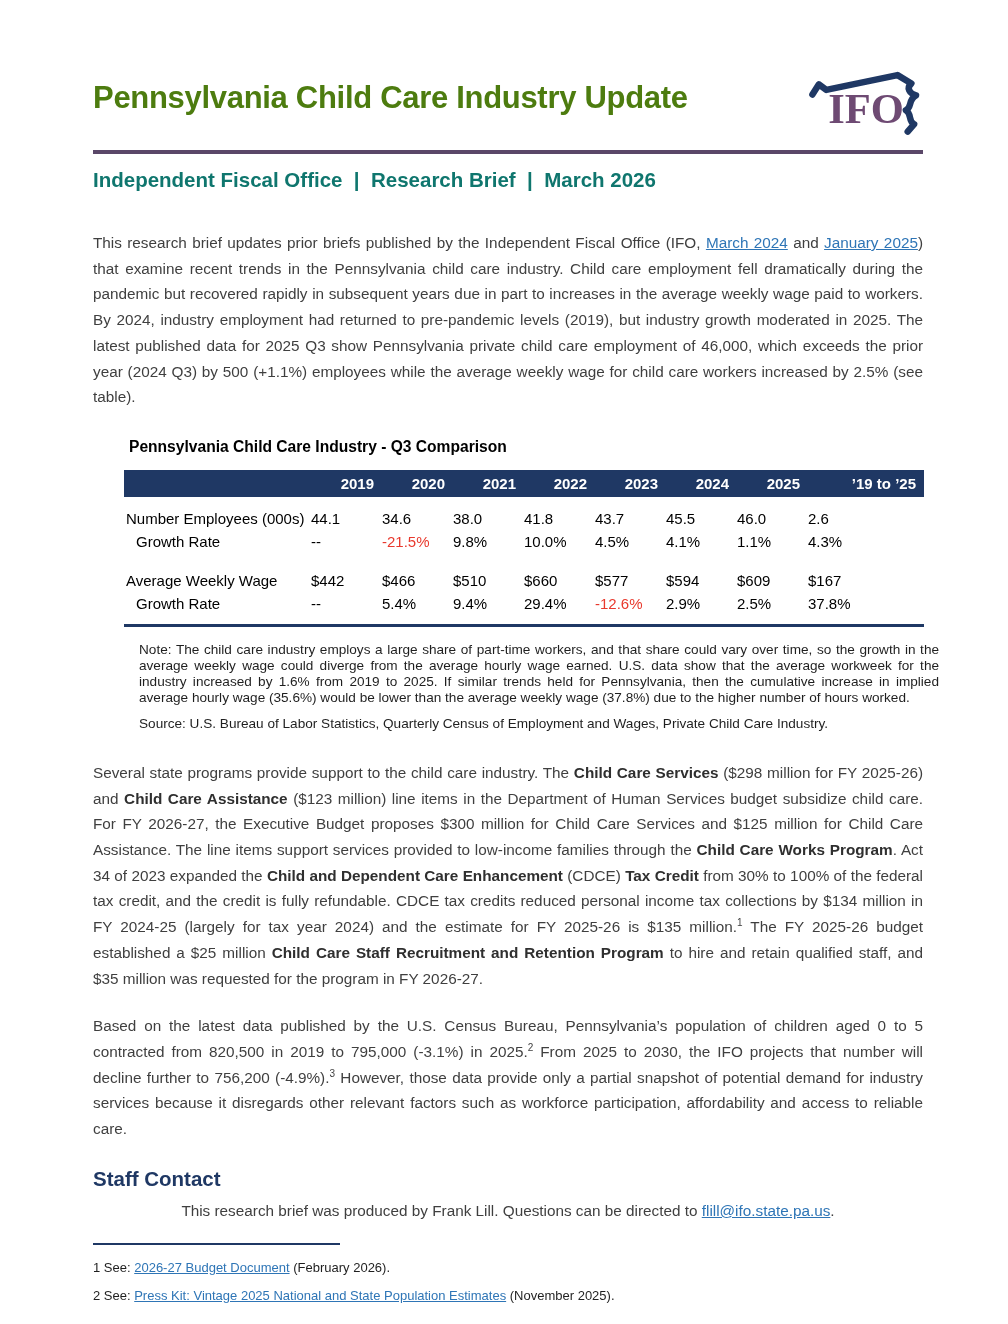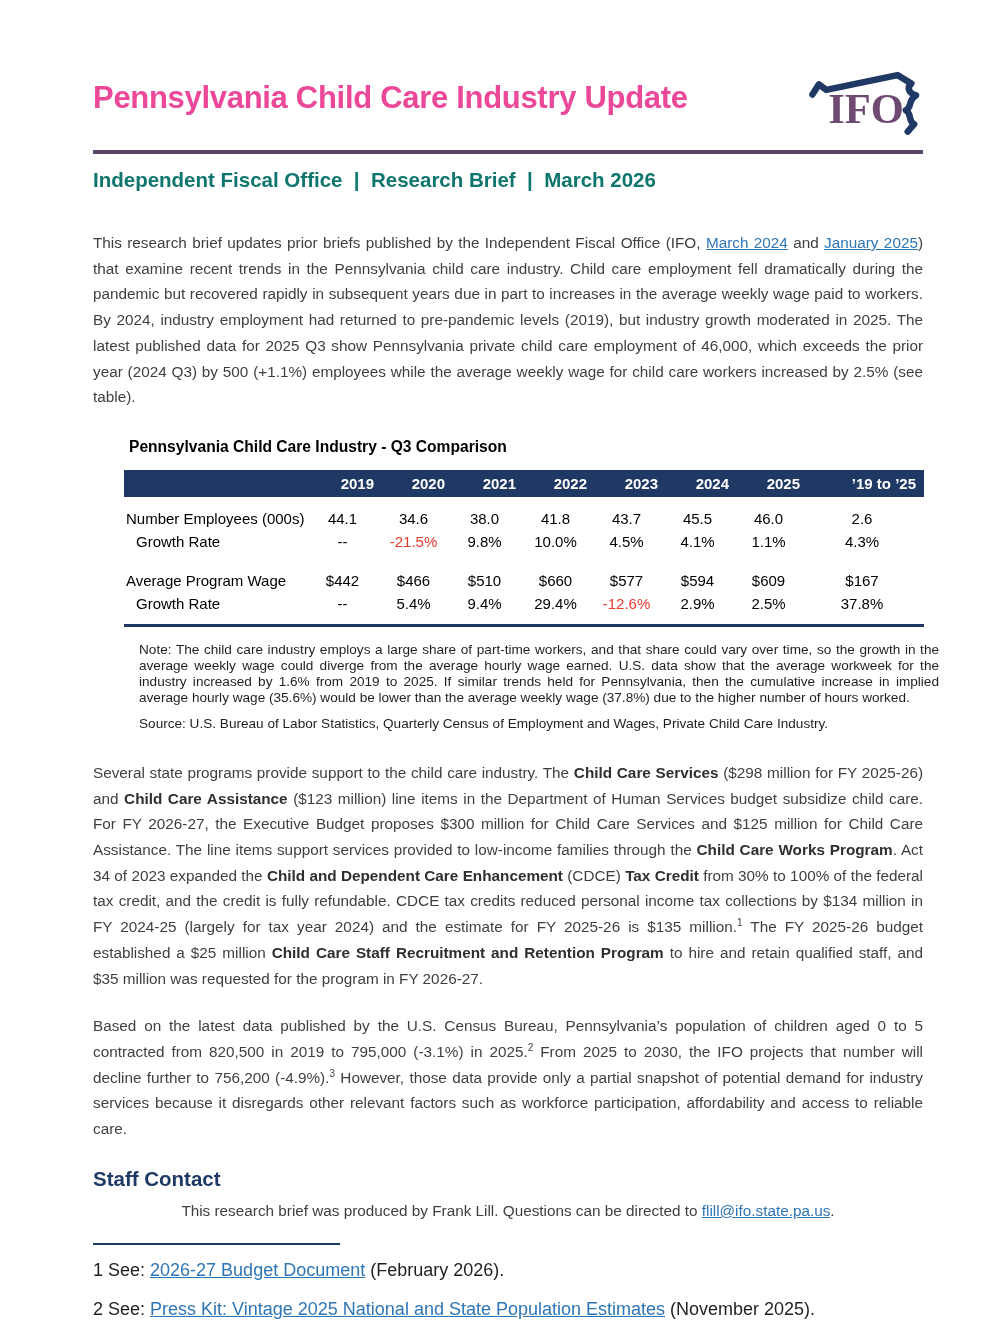--- a/index.html
+++ b/index.html
@@ -1,21 +1,21 @@
 <!DOCTYPE html>
 <html><head>
 <meta charset="utf-8">
 <style>
   html,body{margin:0;padding:0;background:#ffffff;}
   body{width:1008px;height:1324px;overflow:hidden;font-family:"Liberation Sans",sans-serif;color:#3f3f3f;}
   .content{position:relative;margin-left:93px;width:830px;padding-top:80px;}
 
   
   .masthead{position:relative;height:58px;}
-  .doc-title{font-size:31px;font-weight:bold;color:#ec4899;letter-spacing:-0.3px;}
+  .doc-title{font-size:31px;font-weight:bold;color:#4d7c0f;letter-spacing:-0.3px;}
   .logo{position:absolute;right:-8px;top:-16px;width:128px;height:74px;}
   .purple-rule{height:4px;background:#5a4768;margin-top:12px;}
   .subtitle{font-size:20.5px;font-weight:bold;color:#0f766e;margin-top:14px;white-space:pre;}
 
   
   .body-p{font-size:15.3px;line-height:25.7px;text-align:justify;margin:0;}
   .p-intro{margin-top:38px;}
   .p-programs{margin-top:29px;}
   .p-population{margin-top:22px;}
   .body-p strong{color:#2f2f2f;}
@@ -24,39 +24,39 @@
 
   
   .table-block{margin:28px 0 0 31px;width:800px;}
   .tbl-title{font-size:15.6px;font-weight:bold;color:#000;margin:0 0 14px 5px;}
   table.cmp{width:800px;border-collapse:collapse;border-bottom:3px solid #1f3864;font-size:15px;color:#000;table-layout:fixed;}
   table.cmp col.c-lbl{width:187px;}
   table.cmp col.c-yr{width:71px;}
   table.cmp col.c-chg{width:116px;}
   table.cmp th{background:#1f3864;color:#ffffff;font-weight:bold;text-align:right;padding:5px 8px 5px 0;font-size:15px;}
   table.cmp th.lbl{text-align:left;padding-left:6px;}
-  table.cmp td{text-align:center;padding:3px 8px 3px 0;white-space:nowrap;}
+  table.cmp td{text-align:left;padding:3px 8px 3px 0;white-space:nowrap;}
   table.cmp td.lbl{text-align:left;padding-left:2px;}
   table.cmp td.lbl.indent{padding-left:12px;}
   table.cmp tbody tr:first-child td{padding-top:13px;}
   table.cmp tbody tr:last-child td{padding-bottom:12px;}
   table.cmp tr.spacer td{height:16px;padding:0;}
   table.cmp td.neg{color:#e8392d;}
 
   .tbl-note{font-size:13.6px;line-height:16px;text-align:justify;color:#1f1f1f;margin:15px 0 0 15px;width:800px;}
   .tbl-source{font-size:13.6px;color:#1f1f1f;margin:10px 0 0 15px;width:800px;}
 
   
   .staff-heading{font-size:20.5px;font-weight:bold;color:#1f3864;margin-top:25px;}
   .staff-body{font-size:15.3px;margin-top:11px;text-align:center;}
 
   
   .fn-rule{width:247px;height:2px;background:#1f3864;margin-top:23px;}
   .footnotes{margin-top:15px;}
-  .footnote{font-size:18px;color:#1f1f1f;margin-top:13px;}
+  .footnote{font-size:13px;color:#1f1f1f;margin-top:13px;}
 </style>
 </head>
 <body>
 
 <div class="content">
 
   <div class="masthead">
     <div class="doc-title">Pennsylvania Child Care Industry Update</div>
     <div class="logo">
       <svg viewBox="0 0 132 80" width="128" height="74">
@@ -119,21 +119,21 @@
             <td class="num">10.0%</td>
             <td class="num">4.5%</td>
             <td class="num">4.1%</td>
             <td class="num">1.1%</td>
             <td class="num">4.3%</td>
           </tr>
           <tr class="spacer">
             <td colspan="9"></td>
           </tr>
           <tr>
-            <td class="lbl">Average Program Wage</td>
+            <td class="lbl">Average Weekly Wage</td>
             <td class="num">$442</td>
             <td class="num">$466</td>
             <td class="num">$510</td>
             <td class="num">$660</td>
             <td class="num">$577</td>
             <td class="num">$594</td>
             <td class="num">$609</td>
             <td class="num">$167</td>
           </tr>
           <tr>

